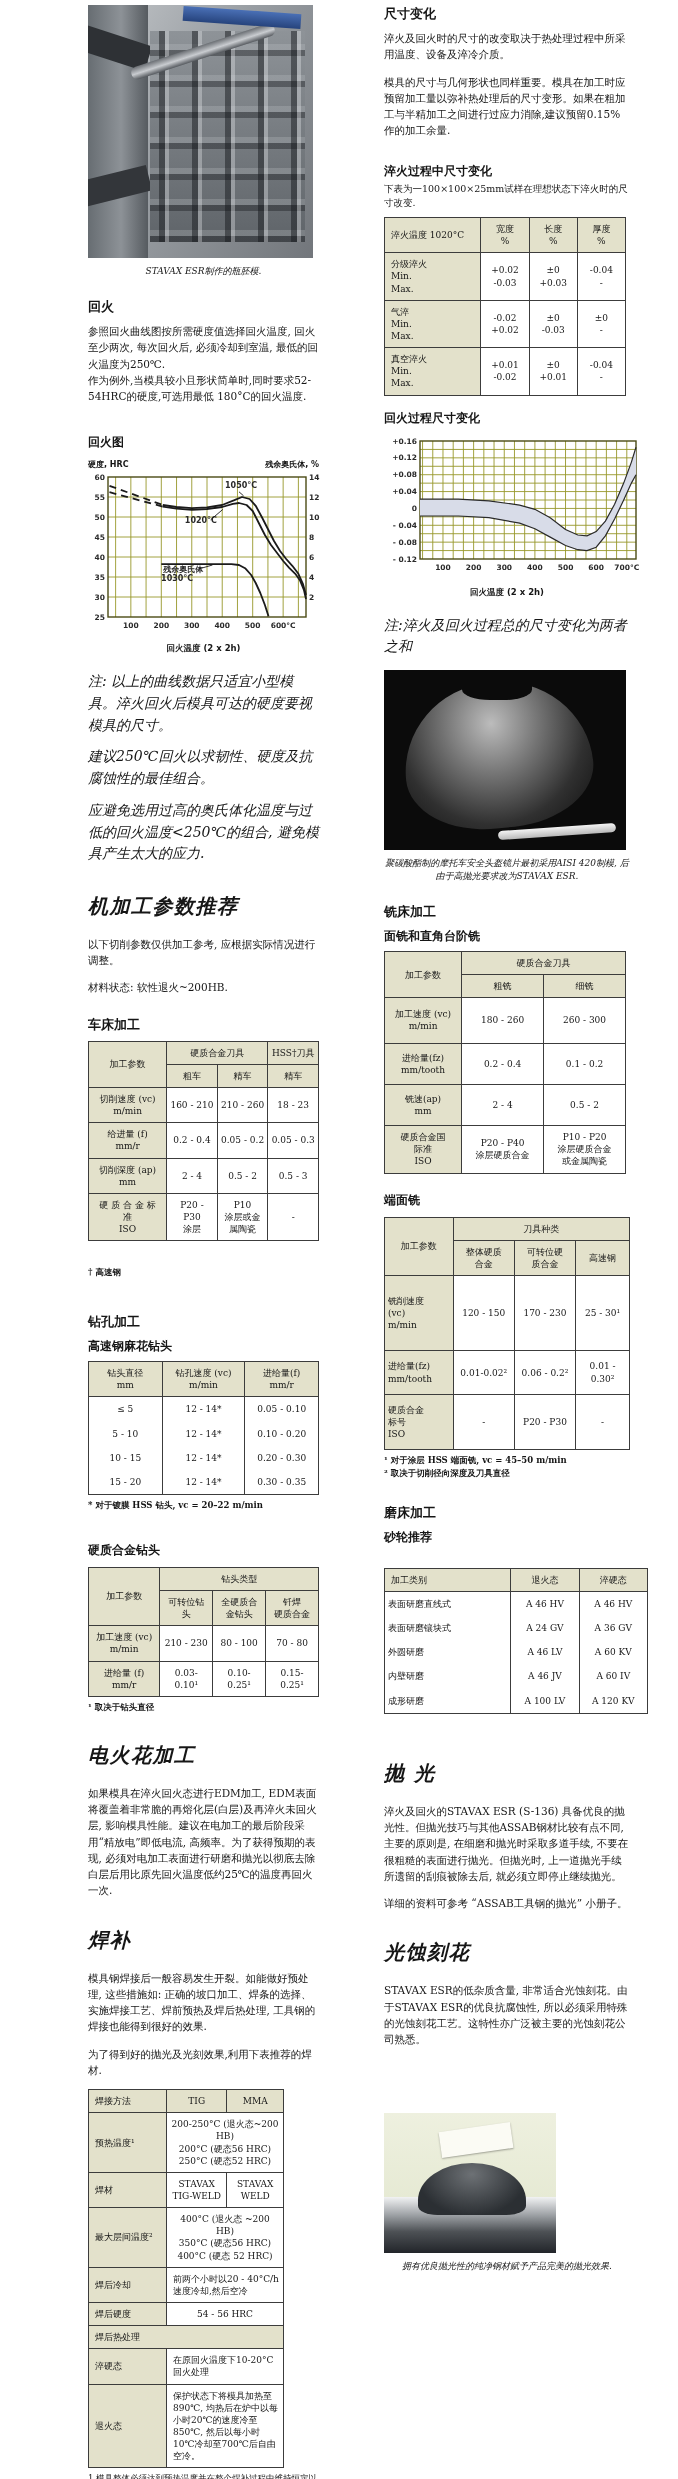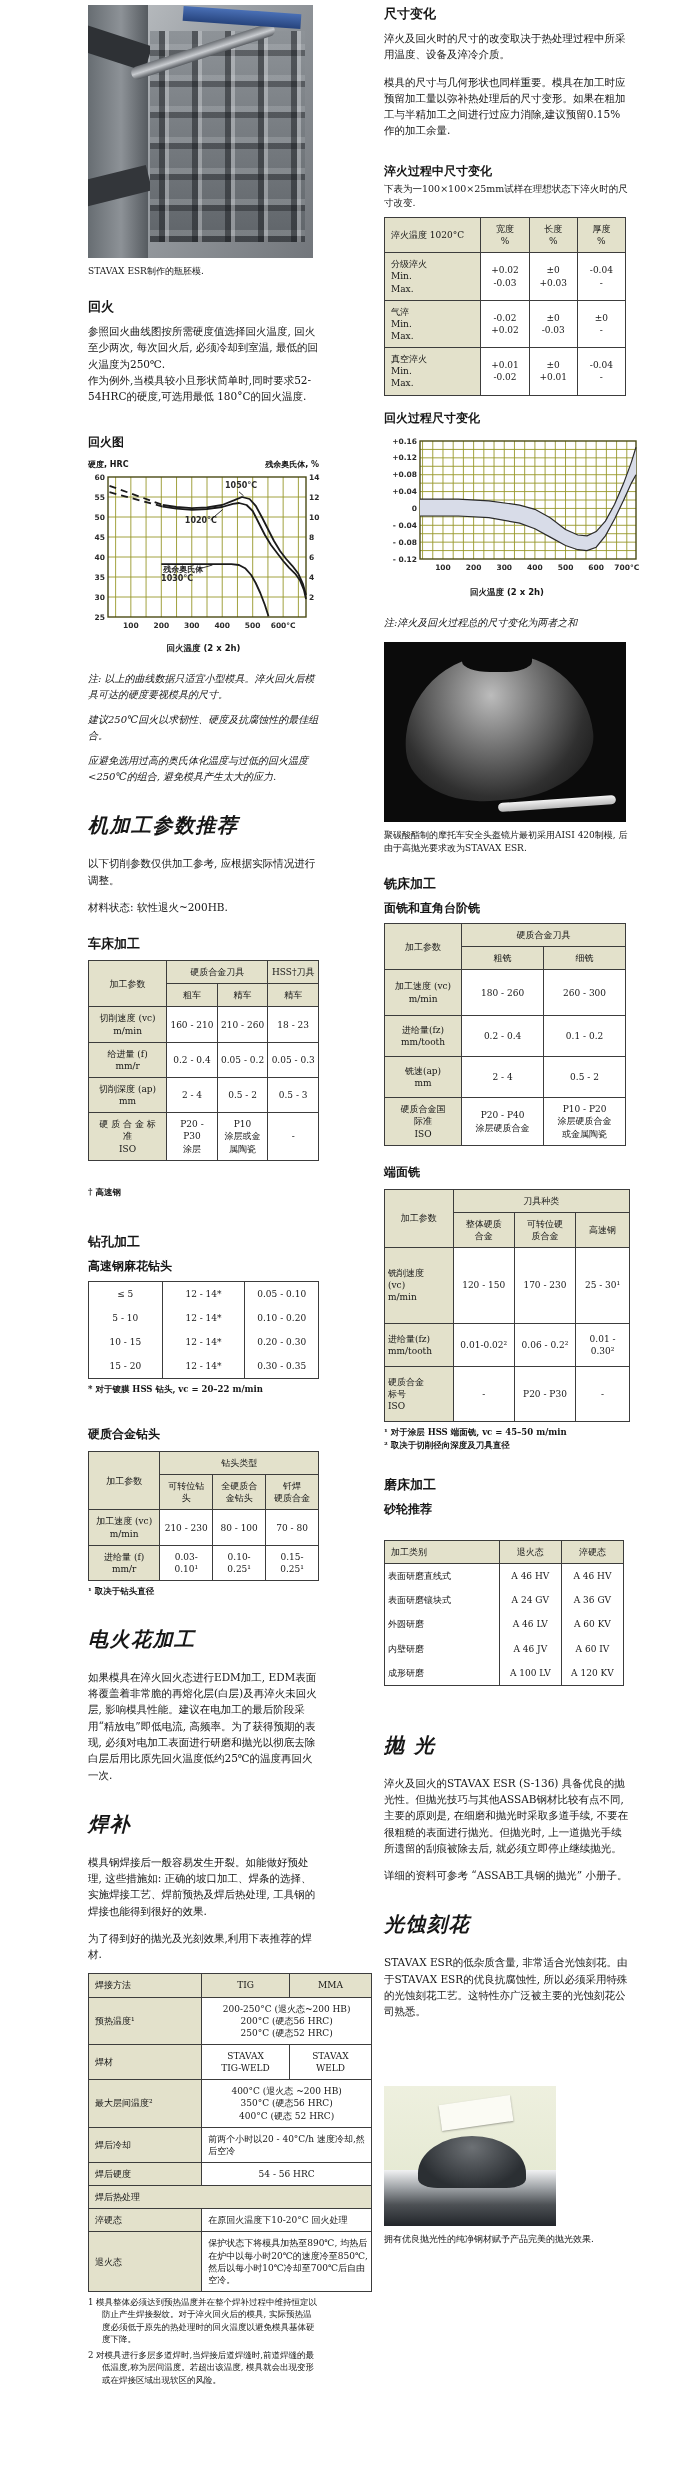--- a/index.html
+++ b/index.html
@@ -7,22 +7,22 @@
         font-family:"DejaVu Serif",serif;color:#161616;}
   .col{position:absolute;top:5px;}
   .col-left{left:88px;width:231px;}
   .col-right{left:384px;width:246px;}
   p{font-size:10.5px;line-height:1.55;margin:0 0 11px;}
   .pre{white-space:pre-line;}
   .h-big{font-family:"DejaVu Serif",serif;font-style:italic;font-weight:bold;
          font-size:20px;letter-spacing:1.5px;margin:28px 0 16px;}
   .h-sub{font-family:"DejaVu Sans",sans-serif;font-weight:bold;font-size:13px;margin:20px 0 7px;}
   .h-serif{font-weight:bold;font-size:12px;margin:30px 0 8px;}
-  .caption{font-size:9px;line-height:1.45;margin:7px 0 0;}
-  .note{font-style:italic;font-size:10px;line-height:1.55;margin:0 0 10px;}
+  .caption{font-style:italic;font-size:9px;line-height:1.45;margin:7px 0 0;text-align:center;}
+  .note{font-style:italic;font-size:14px;line-height:1.55;margin:0 0 10px;}
   .fn{font-size:8.5px;line-height:1.4;margin:5px 0 0;font-weight:bold;}
   .wfn{font-size:8.5px;line-height:1.45;margin:4px 0 0;padding-left:14px;text-indent:-14px;}
   .tbl{border-collapse:collapse;width:100%;font-size:9px;line-height:1.35;text-align:center;
        border:1.5px solid #3c3c3c;margin:6px 0 2px;}
   .tbl td{border:1px solid #3c3c3c;padding:5px 3px;white-space:pre-line;vertical-align:middle;}
   .tbl .hd{background:#e3e1cb;}
   .tbl .lft{text-align:left;padding-left:6px;}
   .tbl td.nb{border-top:none;border-bottom:none;padding:6px 3px;}
   .chartwrap{margin:4px 0 2px;}
   .axis-top{display:flex;justify-content:space-between;font-family:"DejaVu Sans",sans-serif;
@@ -216,20 +216,28 @@
 
     <div class="h-sub" style="margin-top:34px">钻孔加工</div>
     <div class="h-serif" style="margin:0 0 6px">高速钢麻花钻头</div>
     <table class="tbl">
       <colgroup>
           <col style="width:32%">
           <col style="width:36%">
           <col style="width:32%">
         </colgroup>
       <tbody>
+          <tr>
+        <td class="hd">钻头直径
+mm</td>
+        <td class="hd">钻孔速度 (vc)
+m/min</td>
+        <td class="hd">进给量(f)
+mm/r</td>
+      </tr>
       <tr>
             <td class="nb">≤ 5</td>
             <td class="nb">12 - 14*</td>
             <td class="nb">0.05 - 0.10</td>
           </tr>
       <tr>
             <td class="nb">5 - 10</td>
             <td class="nb">12 - 14*</td>
             <td class="nb">0.10 - 0.20</td>
           </tr>
@@ -286,21 +294,21 @@
       </table>
     <div class="fn">¹ 取决于钻头直径</div>
 
     <div class="h-big">电火花加工</div>
     <p>如果模具在淬火回火态进行EDM加工, EDM表面将覆盖着非常脆的再熔化层(白层)及再淬火未回火层, 影响模具性能。建议在电加工的最后阶段采用“精放电”即低电流, 高频率。为了获得预期的表现, 必须对电加工表面进行研磨和抛光以彻底去除白层后用比原先回火温度低约25℃的温度再回火一次.</p>
 
     <div class="h-big">焊补</div>
     <p>模具钢焊接后一般容易发生开裂。如能做好预处理, 这些措施如: 正确的坡口加工、焊条的选择、实施焊接工艺、焊前预热及焊后热处理, 工具钢的焊接也能得到很好的效果.</p>
     <p>为了得到好的抛光及光刻效果,利用下表推荐的焊材.</p>
 
-    <table class="tbl" style="width:284px">
+    <table class="tbl" style="width:196px">
       <colgroup>
           <col style="width:40%">
           <col style="width:31%">
           <col style="width:29%">
         </colgroup>
       <tbody>
           <tr>
         <td class="hd lft">焊接方法</td>
         <td class="hd">TIG</td>
         <td class="hd">MMA</td>
@@ -570,21 +578,21 @@
             <td>P20 - P30</td>
             <td>-</td>
           </tr>
     </tbody>
       </table>
     <div class="fn">¹ 对于涂层 HSS 端面铣, vc = 45–50 m/min</div>
     <div class="fn" style="margin-top:1px">² 取决于切削径向深度及刀具直径</div>
 
     <div class="h-sub" style="margin-top:24px">磨床加工</div>
     <div class="h-serif" style="margin:0 0 22px">砂轮推荐</div>
-    <table class="tbl" style="width:240px">
+    <table class="tbl" style="width:264px">
       <colgroup>
           <col style="width:48%">
           <col style="width:26%">
           <col style="width:26%">
         </colgroup>
       <tbody>
           <tr>
         <td class="hd lft">加工类别</td>
         <td class="hd">退火态</td>
         <td class="hd">淬硬态</td>

